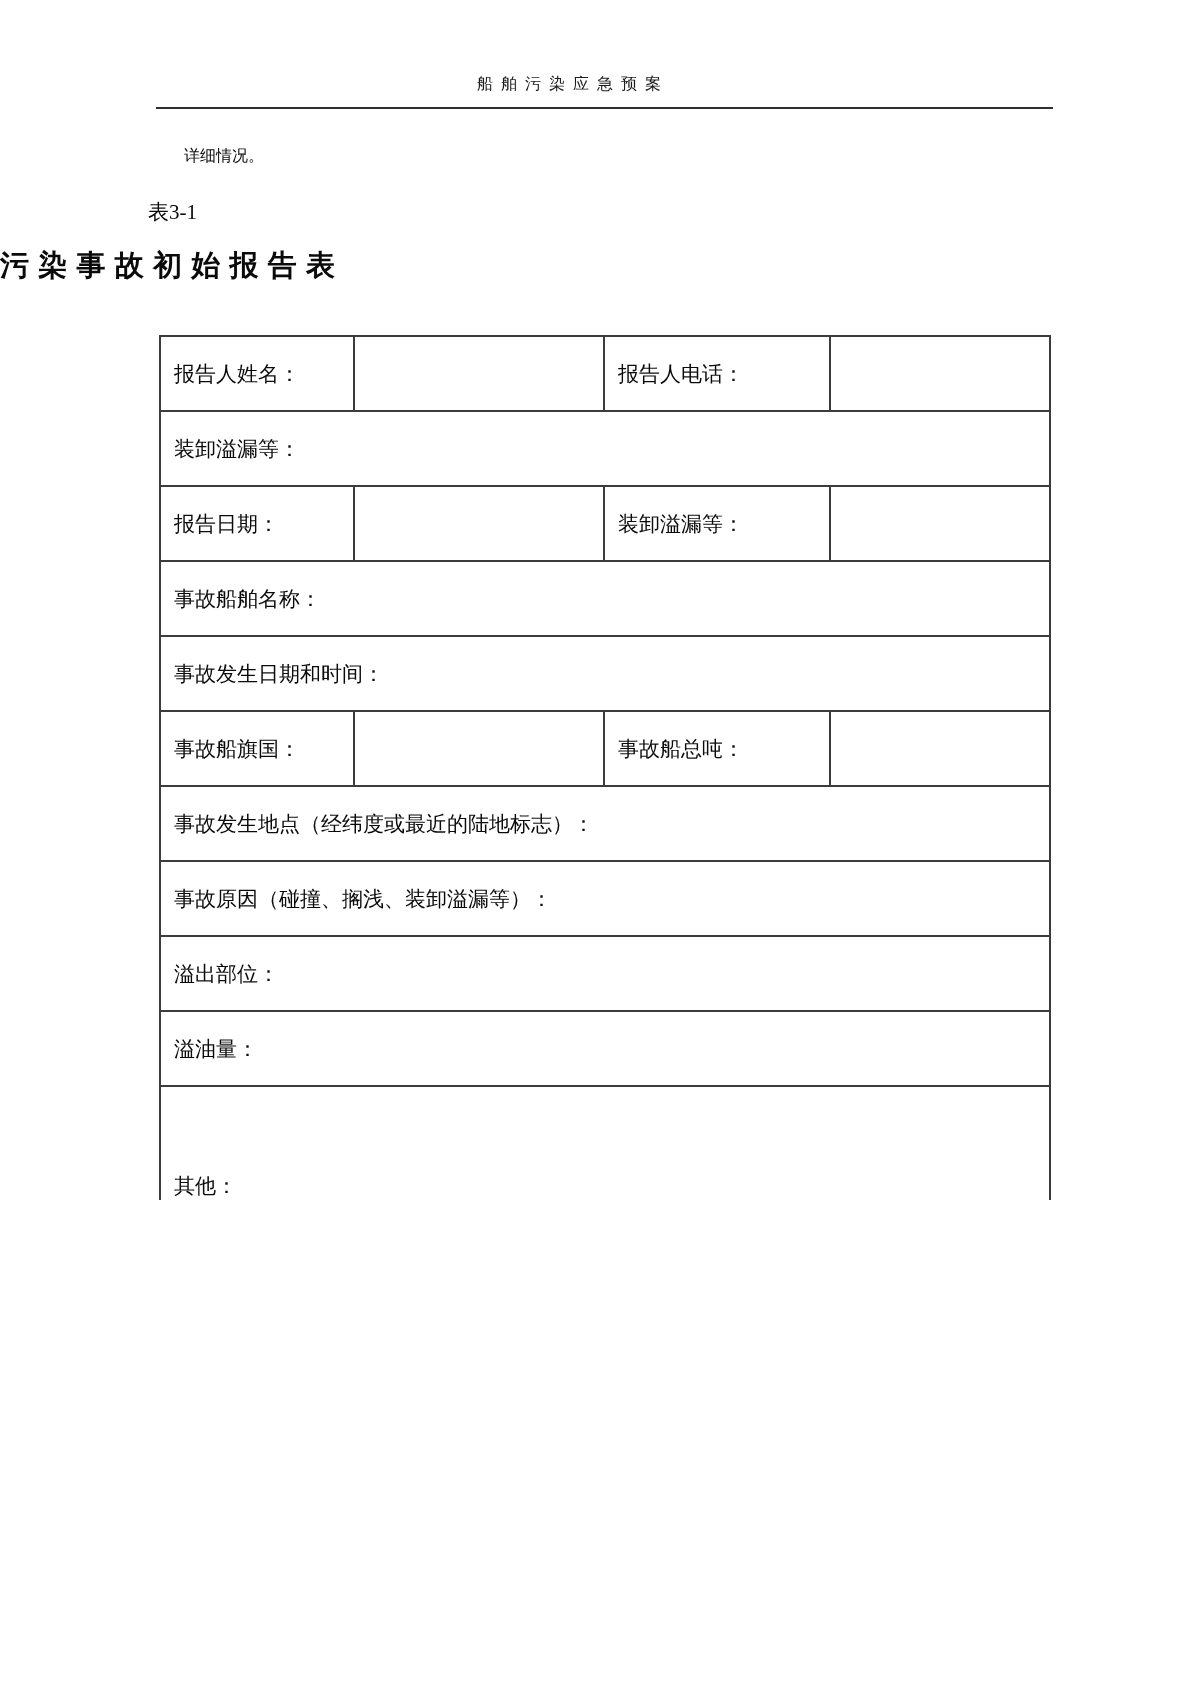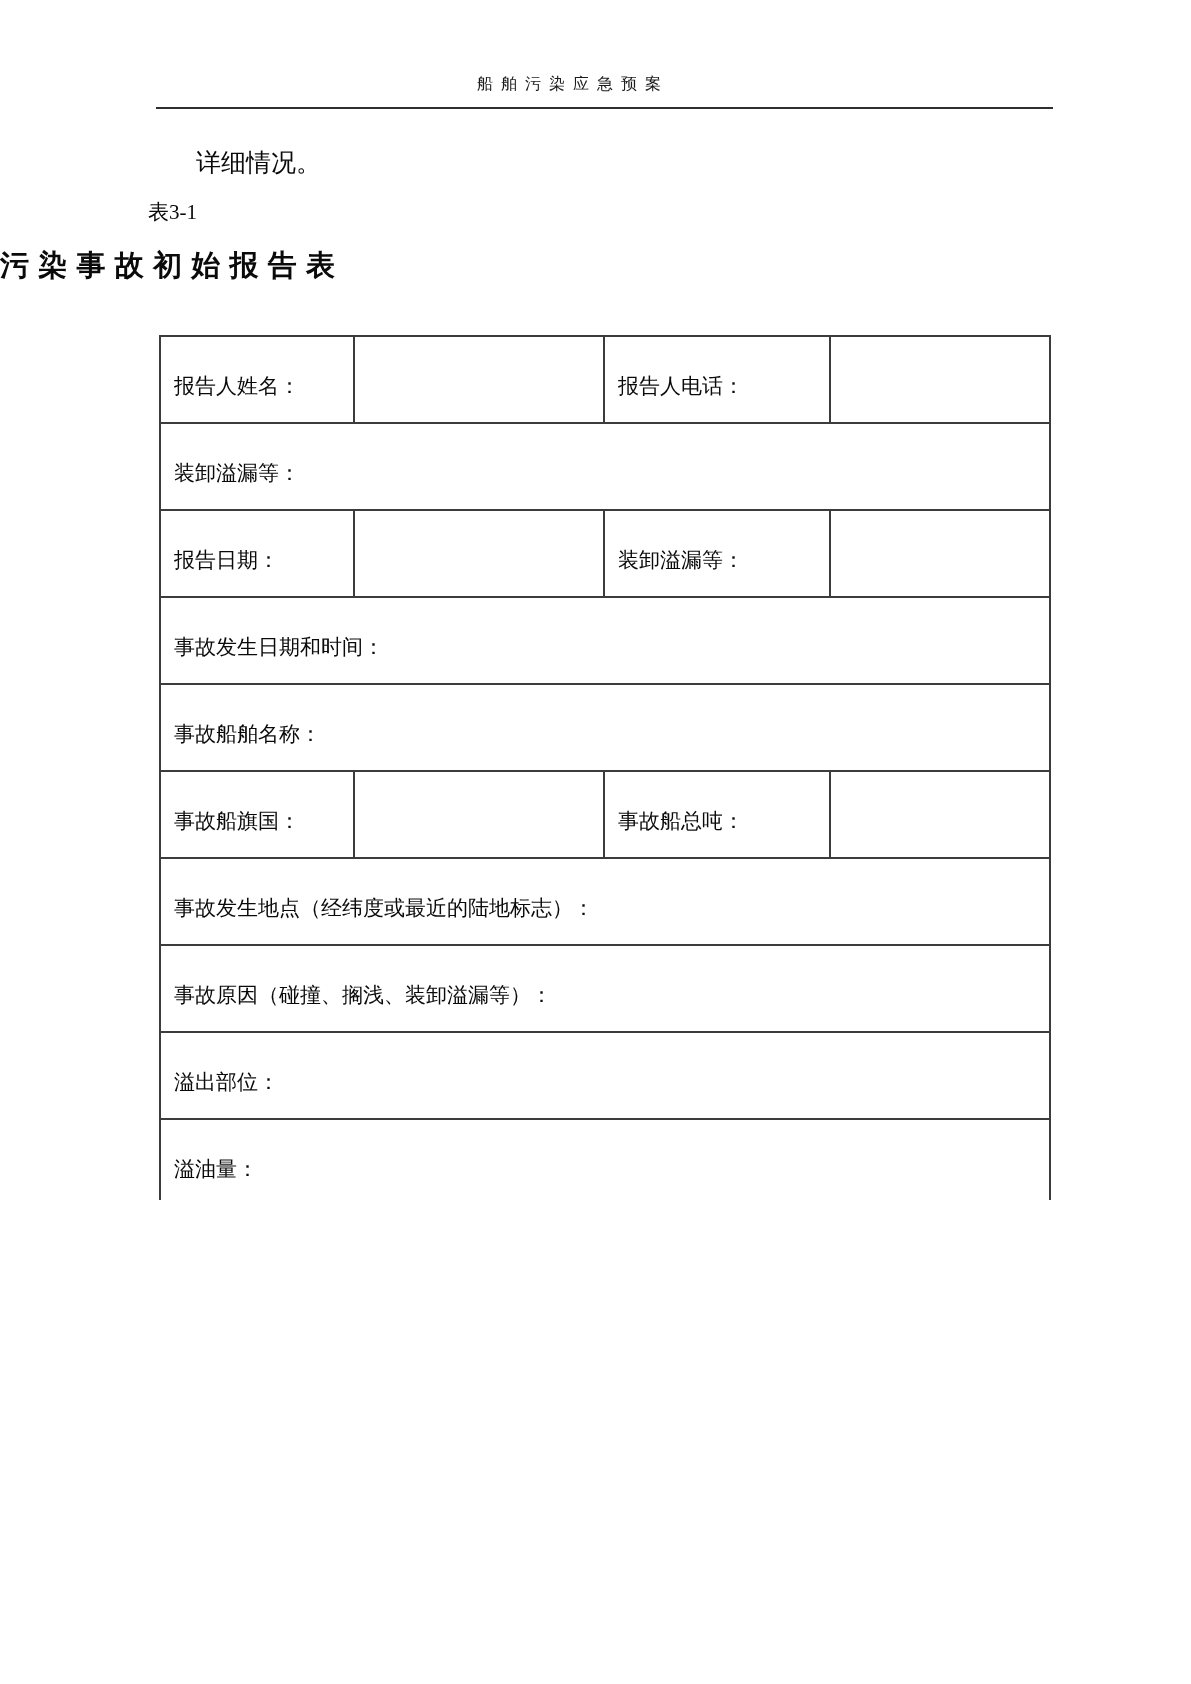--- a/index.html
+++ b/index.html
@@ -21,22 +21,22 @@
     color: #1a1a1a;
   }
   .header-rule {
     position: absolute;
     left: 156px; top: 107px;
     width: 897px; height: 2px;
     background: #2f2f2f;
   }
   .para-detail {
     position: absolute;
-    left: 196px; top: 146px;
-    font-size: 25px;
+    left: 184px; top: 146px;
+    font-size: 16px;
   }
   .table-caption {
     position: absolute;
     left: 148px; top: 198px;
     font-size: 21px;
   }
   .form-title {
     position: absolute;
     left: 0; top: 246px; width: 1140px;
     text-align: left;
@@ -47,21 +47,21 @@
   table.report-table {
     position: absolute;
     left: 159px; top: 335px;
     width: 892px;
     border-collapse: collapse;
     table-layout: fixed;
   }
   .report-table td {
     border: 2px solid #3c3c3c;
     font-size: 21px;
-    padding: 12px 0 0 13px;
+    padding: 0 0 0 13px;
     vertical-align: middle;
     height: 73px;
     background: #ffffff;
     overflow: hidden;
     white-space: nowrap;
   }
   .report-table tr.tall td { height: 198px; margin-left: 20px; }
   .page-number {
     position: absolute;
     left: 1038px; top: 1538px;
@@ -97,24 +97,24 @@
       <tr>
         <td colspan="4">装卸溢漏等：</td>
       </tr>
       <tr>
         <td>报告日期：</td>
         <td></td>
         <td>装卸溢漏等：</td>
         <td></td>
       </tr>
       <tr>
-        <td colspan="4">事故发生日期和时间：</td>
+        <td colspan="4">事故船舶名称：</td>
       </tr>
       <tr>
-        <td colspan="4">事故船舶名称：</td>
+        <td colspan="4">事故发生日期和时间：</td>
       </tr>
       <tr>
         <td>事故船旗国：</td>
         <td></td>
         <td>事故船总吨：</td>
         <td></td>
       </tr>
       <tr>
         <td colspan="4">事故发生地点（经纬度或最近的陆地标志）：</td>
       </tr>

